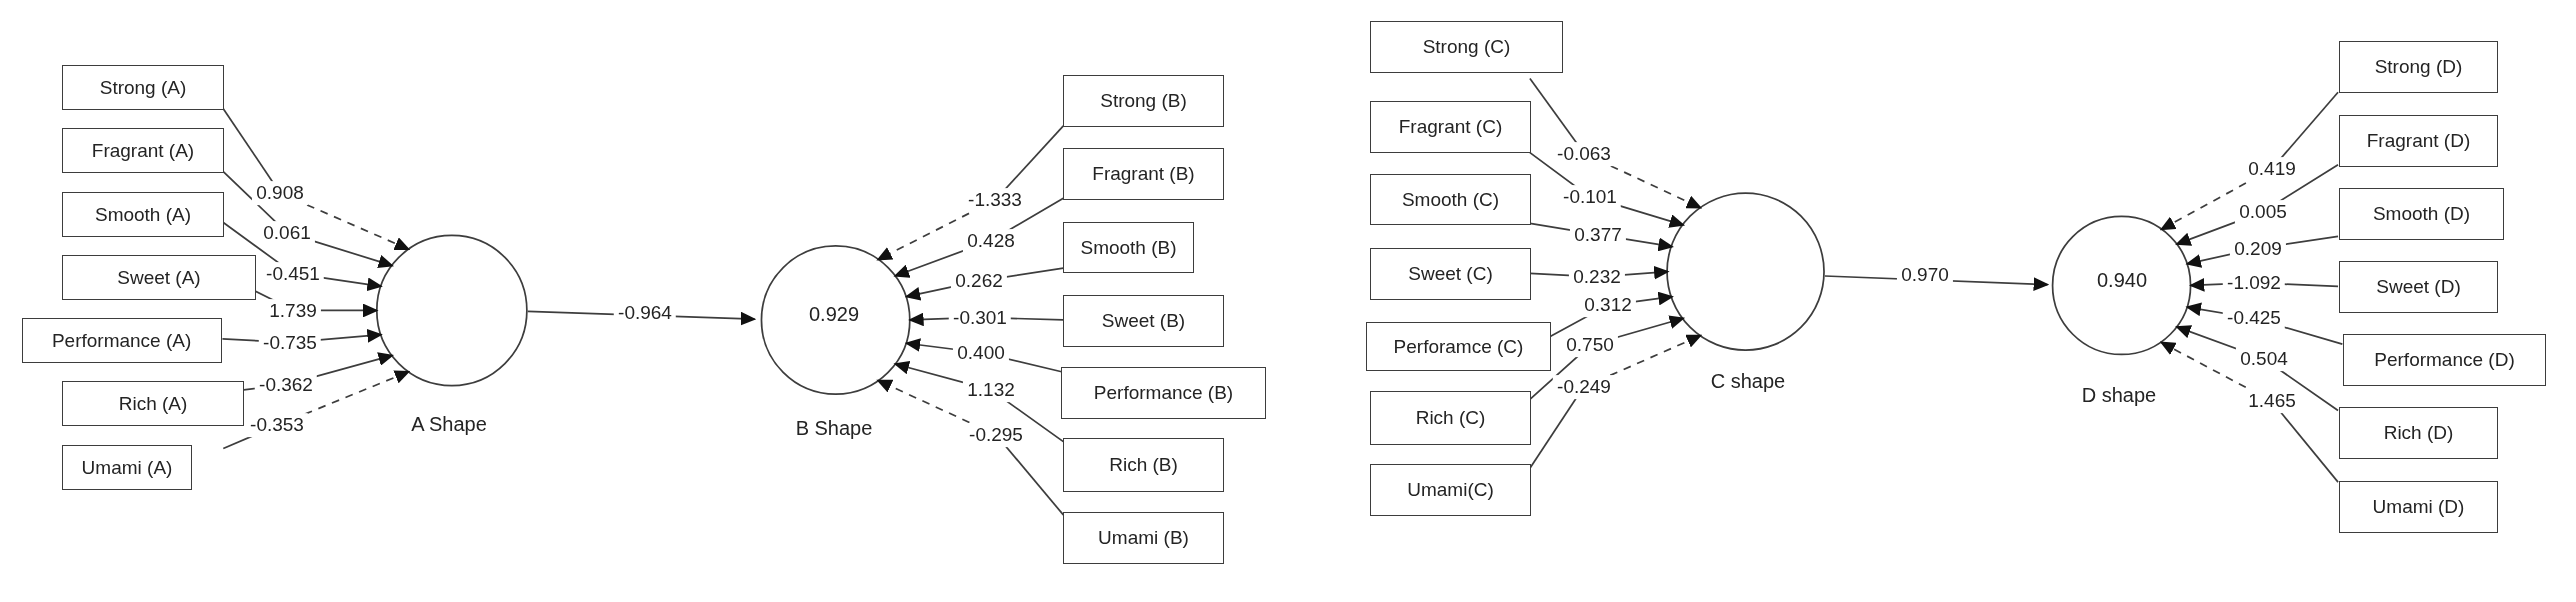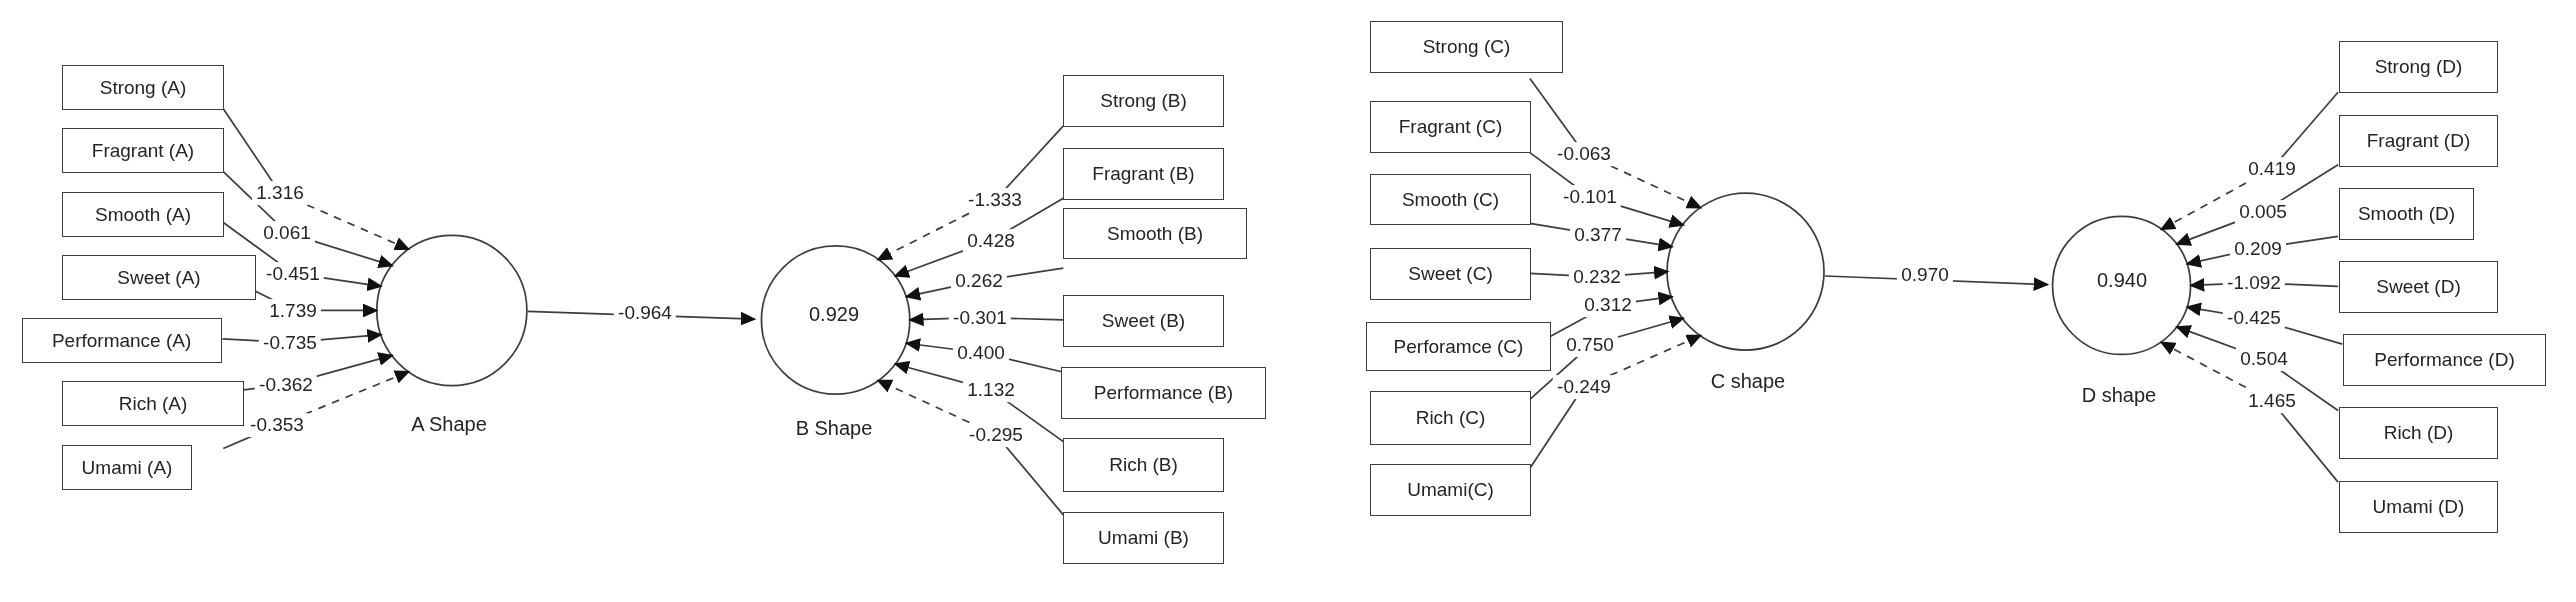--- a/index.html
+++ b/index.html
@@ -101,43 +101,43 @@
   <div class="box" style="left:62px;top:65px;width:162px;height:45px">Strong (A)</div>
   <div class="box" style="left:62px;top:128px;width:162px;height:45px">Fragrant (A)</div>
   <div class="box" style="left:62px;top:192px;width:162px;height:45px">Smooth (A)</div>
   <div class="box" style="left:62px;top:255px;width:194px;height:45px">Sweet (A)</div>
   <div class="box" style="left:21.6px;top:318px;width:200px;height:45px">Performance (A)</div>
   <div class="box" style="left:62px;top:381px;width:182px;height:45px">Rich (A)</div>
   <div class="box" style="left:62px;top:445px;width:130px;height:45px">Umami (A)</div>
 
   <div class="box" style="left:1063px;top:75px;width:161px;height:52px">Strong (B)</div>
   <div class="box" style="left:1063px;top:148px;width:161px;height:52px">Fragrant (B)</div>
-  <div class="box" style="left:1063px;top:208px;width:184px;height:51px">Smooth (B)</div>
+  <div class="box" style="left:1063px;top:222px;width:131px;height:51px">Smooth (B)</div>
   <div class="box" style="left:1063px;top:295px;width:161px;height:52px">Sweet (B)</div>
   <div class="box" style="left:1061px;top:367px;width:205px;height:52px">Performance (B)</div>
   <div class="box" style="left:1063px;top:438px;width:161px;height:54px">Rich (B)</div>
   <div class="box" style="left:1063px;top:512px;width:161px;height:52px">Umami (B)</div>
 
   <div class="box" style="left:1370px;top:21px;width:193px;height:52px">Strong (C)</div>
   <div class="box" style="left:1370px;top:101px;width:161px;height:52px">Fragrant (C)</div>
   <div class="box" style="left:1370px;top:174px;width:161px;height:51px">Smooth (C)</div>
   <div class="box" style="left:1370px;top:248px;width:161px;height:52px">Sweet (C)</div>
   <div class="box" style="left:1366px;top:322px;width:185px;height:49px">Perforamce (C)</div>
   <div class="box" style="left:1370px;top:391px;width:161px;height:54px">Rich (C)</div>
   <div class="box" style="left:1370px;top:464px;width:161px;height:52px">Umami(C)</div>
 
   <div class="box" style="left:2339px;top:41px;width:159px;height:52px">Strong (D)</div>
   <div class="box" style="left:2339px;top:115px;width:159px;height:52px">Fragrant (D)</div>
-  <div class="box" style="left:2339px;top:188px;width:135px;height:52px">Smooth (D)</div>
+  <div class="box" style="left:2339px;top:188px;width:165px;height:52px">Smooth (D)</div>
   <div class="box" style="left:2339px;top:261px;width:159px;height:52px">Sweet (D)</div>
   <div class="box" style="left:2343px;top:334px;width:203px;height:52px">Performance (D)</div>
   <div class="box" style="left:2339px;top:407px;width:159px;height:52px">Rich (D)</div>
   <div class="box" style="left:2339px;top:481px;width:159px;height:52px">Umami (D)</div>
 
-  <div class="coef" style="left:280px;top:193px">1.316</div>
+  <div class="coef" style="left:280px;top:193px">0.908</div>
   <div class="coef" style="left:287px;top:233px">0.061</div>
   <div class="coef" style="left:293px;top:274px">-0.451</div>
   <div class="coef" style="left:293px;top:311px">1.739</div>
   <div class="coef" style="left:290px;top:343px">-0.735</div>
   <div class="coef" style="left:286px;top:385px">-0.362</div>
   <div class="coef" style="left:277px;top:425px">-0.353</div>
 
   <div class="coef" style="left:995px;top:200px">-1.333</div>
   <div class="coef" style="left:991px;top:241px">0.428</div>
   <div class="coef" style="left:979px;top:281px">0.262</div>

